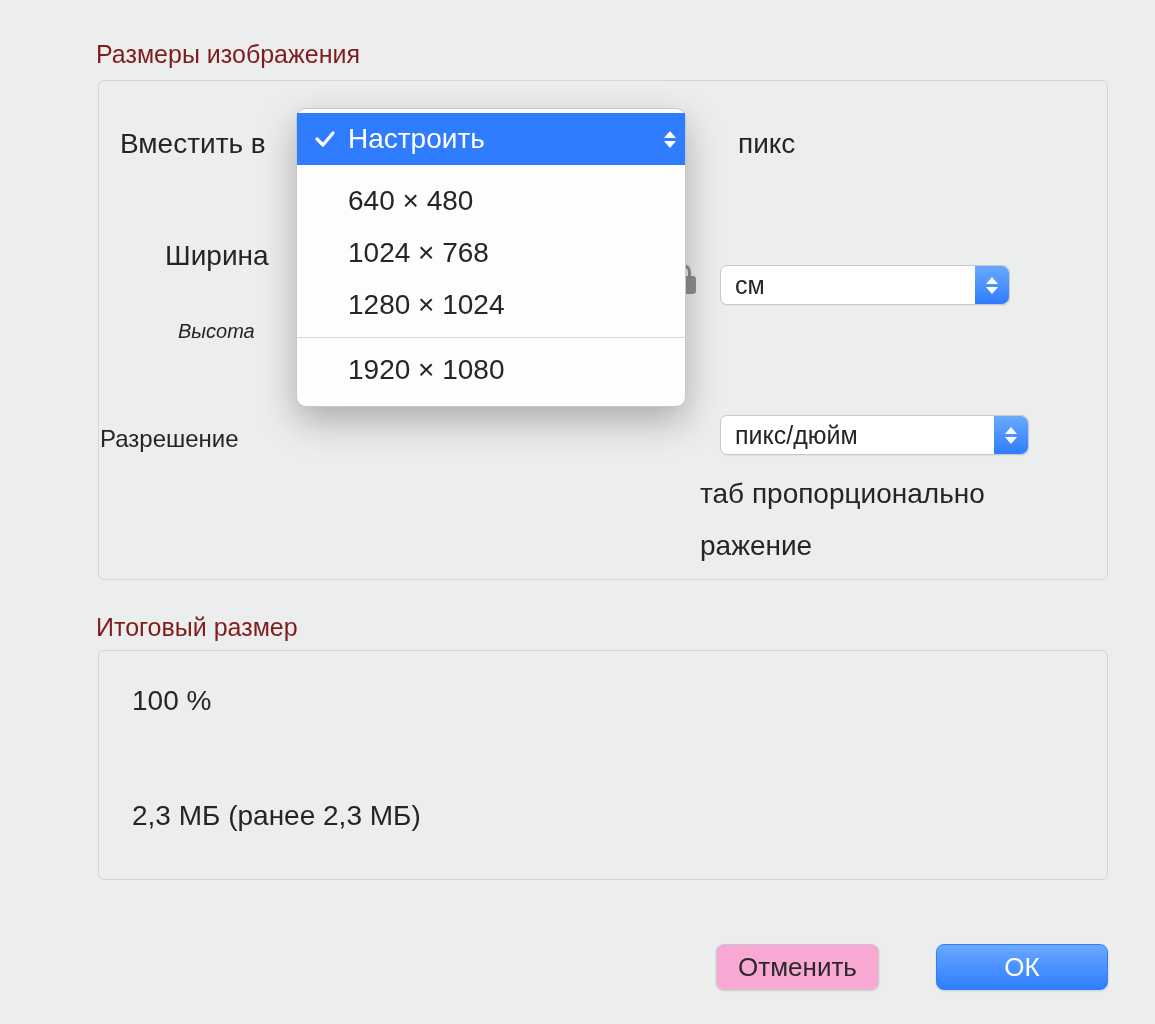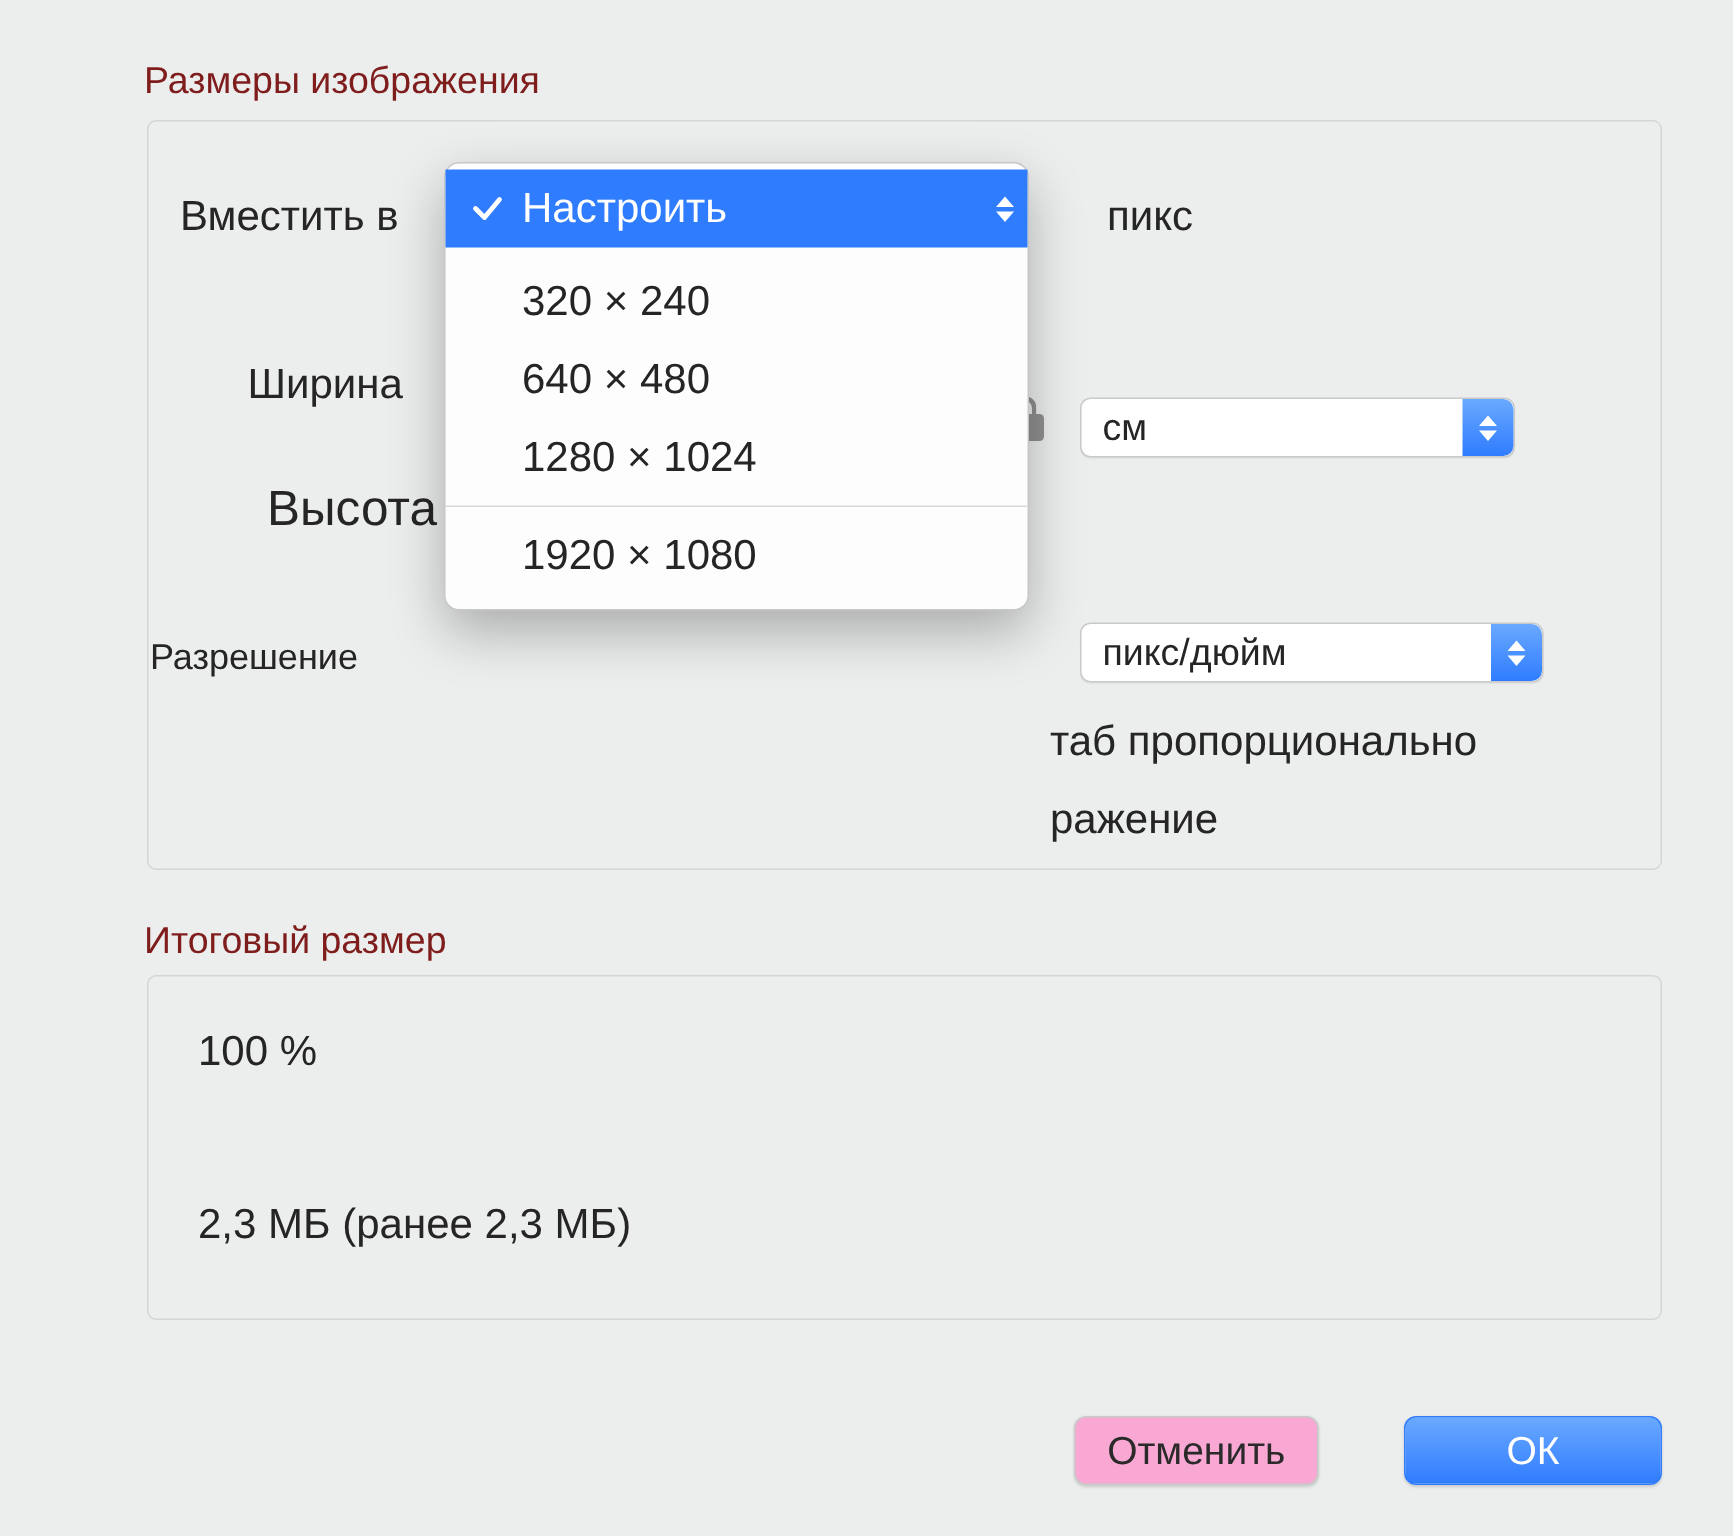--- a/index.html
+++ b/index.html
@@ -24,21 +24,21 @@
       background: #eceded;
     }
     
     #lbl-sizes { left: 96px; top: 40px; }
     #box-sizes { left: 98px; top: 80px; width: 1010px; height: 500px; }
 
     #fitinto-label { position: absolute; left: 120px; top: 128px; font-size: 28px; }
     #pixels-label  { position: absolute; left: 738px; top: 128px; font-size: 28px; }
 
     #width-label  { position: absolute; left: 165px; top: 240px; font-size: 28px; }
-    #height-label { position: absolute; left: 178px; top: 320px; font-size: 33px; }
+    #height-label { position: absolute; left: 178px; top: 320px; font-size: 20px; font-style: italic; }
     #res-label    { position: absolute; left: 100px; top: 425px; font-size: 24px; }
 
     
     .link-bracket {
       position: absolute;
       left: 640px; top: 230px;
       width: 24px; height: 120px;
       border-top: 2px solid #a8a8a8;
       border-right: 2px solid #a8a8a8;
       border-bottom: 2px solid #a8a8a8;
@@ -219,25 +219,25 @@
         </svg>
     </span>
     <span>Настроить</span>
     <div class="chevrons">
         <div class="up"></div>
         <div class="down"></div>
       </div>
   </div>
   <div class="spacer"></div>
   <div class="item">
-      <span>320 × 240</span>
-    </div>
-  <div class="item">
       <span>640 × 480</span>
     </div>
   <div class="item">
+      <span>1024 × 768</span>
+    </div>
+  <div class="item">
       <span>1280 × 1024</span>
     </div>
   <div class="sep"></div>
   <div class="item">
       <span>1920 × 1080</span>
     </div>
 </div>
 
 </body></html>

